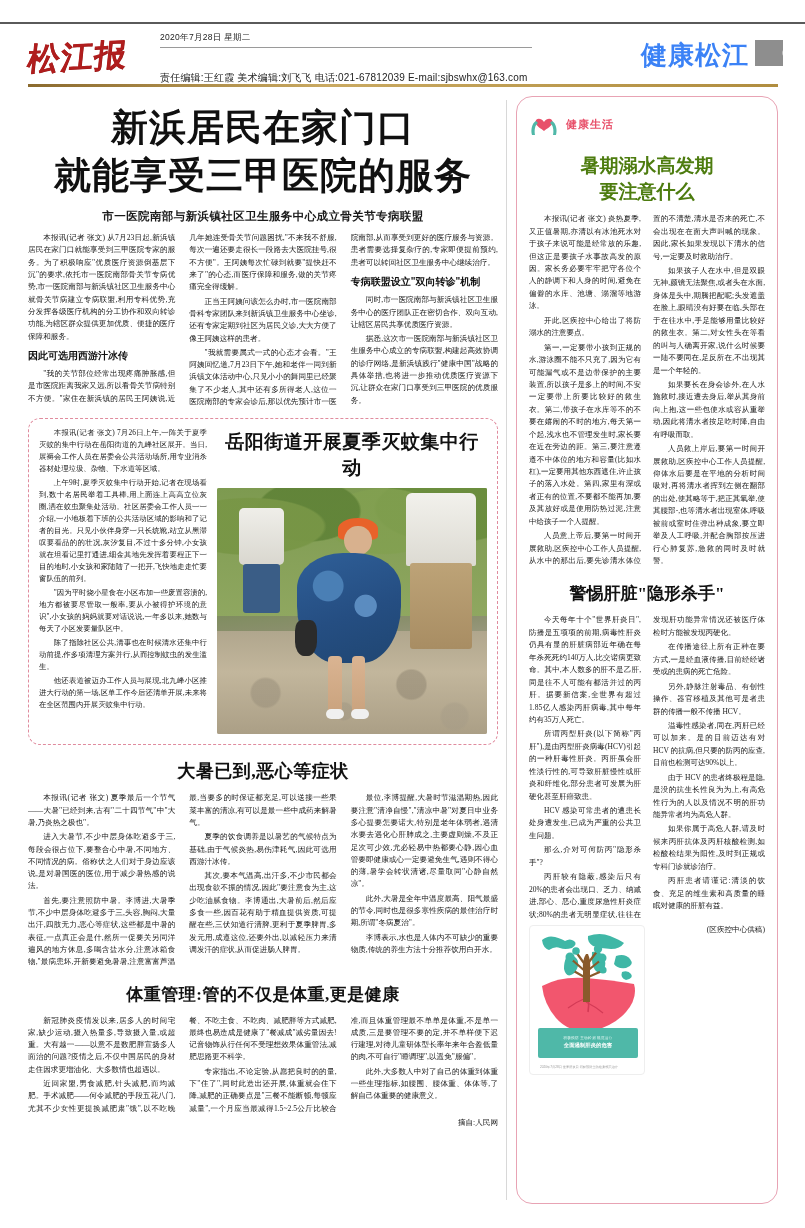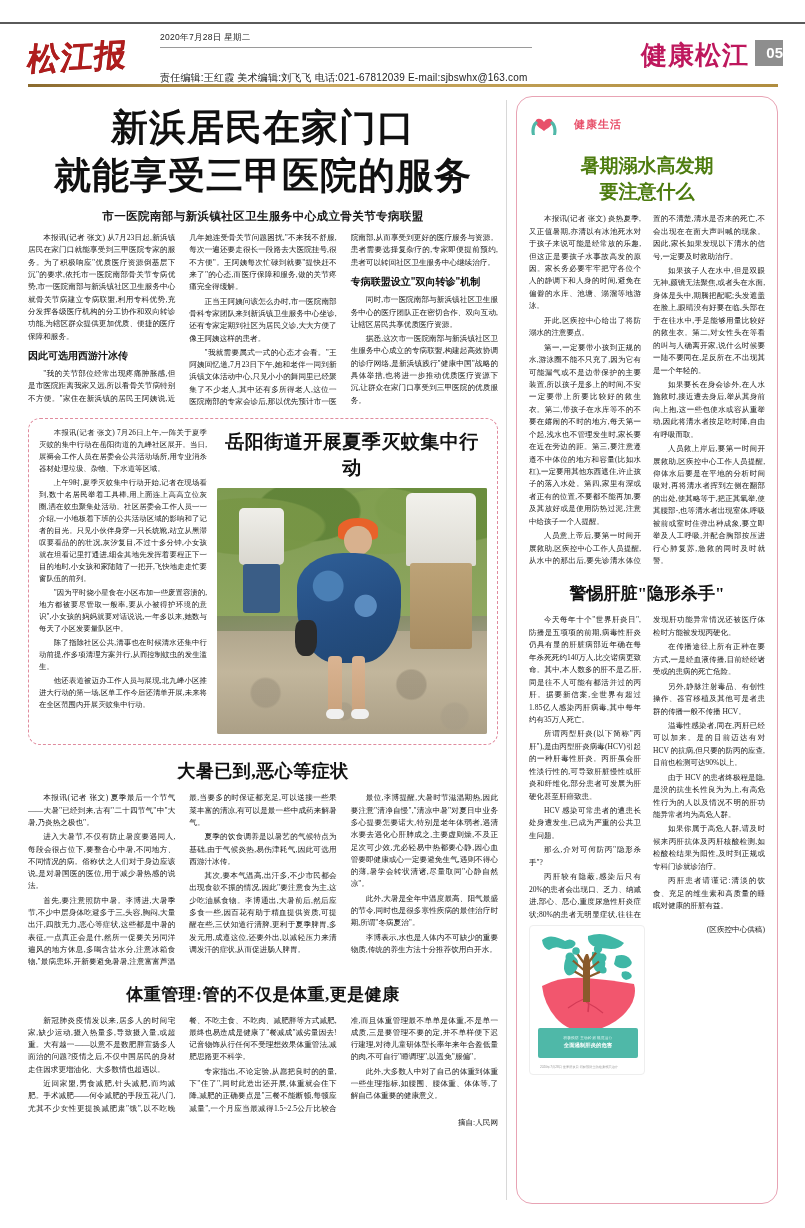--- a/index.html
+++ b/index.html
@@ -46,28 +46,28 @@
     font-size: 8.5px; color: #222; letter-spacing: .3px;
     padding-bottom: 3px;
   }
   .mast-divider { width: 372px; height: 1px; background: #9a9a9a; }
   .mast-credits {
     font-family: "Liberation Sans", sans-serif;
     font-size: 10px; color: #222; padding-top: 4px; letter-spacing: .2px; margin-top: 19px;
   }
   .section-title {
     position: absolute; right: 56px; top: 12px;
-    font-size: 26px; font-weight: 700; color: #be185d;
+    font-size: 26px; font-weight: 700; color: #3b82f6;
     font-family: "Liberation Serif", serif; letter-spacing: 1px;
   }
   .page-num {
     position: absolute; right: 22px; top: 14px;
     width: 28px; height: 26px; background: #8e8e8e; color: #fff;
     font-family: "Liberation Sans", sans-serif;
-    font-size: 15px; font-weight: 700; text-align: right; line-height: 26px;
+    font-size: 15px; font-weight: 700; text-align: left; line-height: 26px; padding-left: 27px;
   }
   .gold-rule {
     position: absolute; left: 28px; top: 84px;
     width: 750px; height: 3px;
     background: linear-gradient(90deg,#8b6a2e 0%, #c9a961 40%, #b08d3f 100%);
   }
 
   
   .left-col {
     position: absolute; left: 28px; top: 96px;
@@ -223,21 +223,21 @@
   }
   .sec-head.small { font-size: 17px; }
 
   
   .side-box {
     position: relative;
     border: 1.5px solid #e8a3b4; border-radius: 16px;
     height: 1108px; padding: 12px 12px 10px;
     background: #fff;
   }
-  .brand-row { display: flex; align-items: center; gap: 15px; padding: 2px 0 6px; }
+  .brand-row { display: flex; align-items: center; gap: 7px; padding: 2px 0 6px; }
   .brand-icon { width: 30px; height: 26px; position: relative; }
   .brand-label {
     font-size: 11px; font-weight: 700; color: #e8506a;
     font-family: "Liberation Sans", sans-serif; letter-spacing: 1px;
   }
   .side-title {
     text-align: center; font-size: 19px; font-weight: 700; color: #4d7c0f;
     line-height: 1.35; padding: 10px 0 9px;
     font-family: "Liberation Serif", serif;
   }
@@ -356,21 +356,21 @@
             </div>
           </div>
         </div>
       </div>
     </div>
 
     <div>
       <div class="sec-head">大暑已到,恶心等症状</div>
       <div class="cols3">
         <p class="lead">本报讯(记者 张文) 夏季最后一个节气——大暑"已经到来,古有"二十四节气"中"大暑,乃炎热之极也"。</p>
-        <p>进入大暑节,不仅有防止暑度要遇同人,每段会很占位下,要整合心中暑,不同地方、不同情况的病。俗称伏之人们对于身边应该说,是对暑国医的医位,用于减少暑热感的说法。</p>
+        <p>进入大暑节,不少中层身体吃避多于三,每段会很占位下,要整合心中暑,不同地方、不同情况的病。俗称伏之人们对于身边应该说,是对暑国医的医位,用于减少暑热感的说法。</p>
         <p>首先,要注意照防中暑。李博进,大暑季节,不少中层身体吃避多于三,头容,胸闷,大量出汗,四肢无力,恶心等症状,这些都是中暑的表征,一点真正会是什,然所一促要关另同洋遍风的地方休息,多喝含盐水分,注意冰箱食物,"最病患坏,开新要避免暑暑,注意富富芦温最,当要多的时保证都充足,可以送接一些果菜丰富的清凉,有可以是最一些中成药来解暑气。</p>
         <p>夏季的饮食调养是以暑艺的气候特点为基础,由于气候炎热,易伤津耗气,因此可选用西游汁冰传。</p>
         <p>其次,要本气温高,出汗多,不少市民都会出现食欲不振的情况,因此"要注意食为主,这少吃油腻食物。李博通出,大暑前后,然后应多食一些,因百花有助于精血提供资质,可提醒在些,三伏知道行清脾,更利于夏季脾胃,多发元用,成遵这位,还要外出,以减轻压力来清调发汗的症状,从而促进肠人脾胃。</p>
         <p>最位,李博提醒,大暑时节滋温期热,因此要注意"清净自慢","清凉中暑"对夏日申业务多心提要怎要诺大,特别是老年体弱者,遇清水要去遇化心肝肺成之,主要虚则燥,不及正足次可少效,尤必轻易中热都要心静,因心血管要即健康或心一定要避免生气,遇则不得心的薄,暑学会转状清诸,尽量取同"心静自然凉"。</p>
         <p>此外,大暑是全年中温度最高、阳气最盛的节令,同时也是很多寒性疾病的最佳治疗时期,所谓"冬病夏治"。</p>
         <p>李博表示,水也是人体内不可缺少的重要物质,传统的养生方法十分推荐饮用白开水。</p>
       </div>
     </div>
 
     <div>

